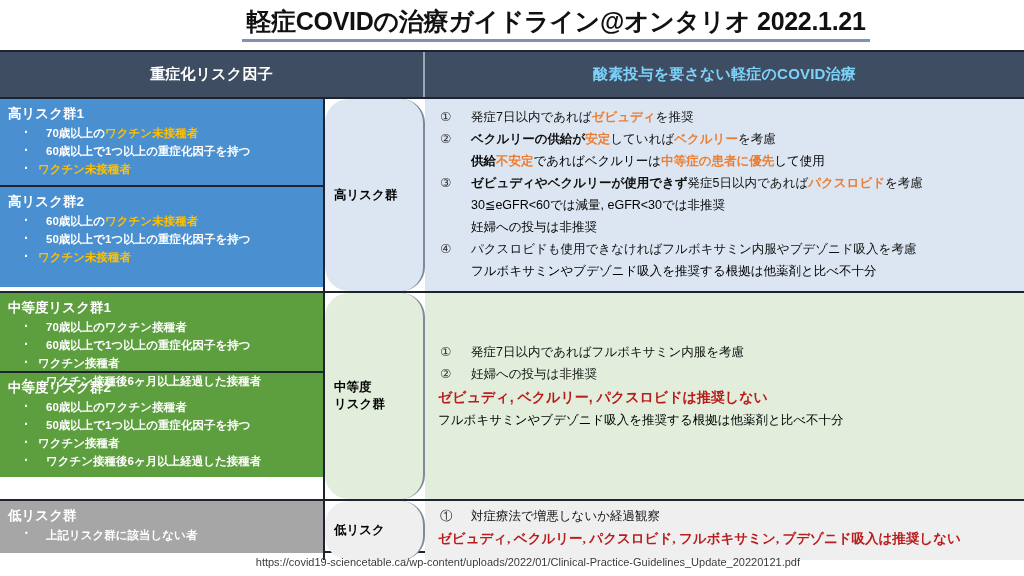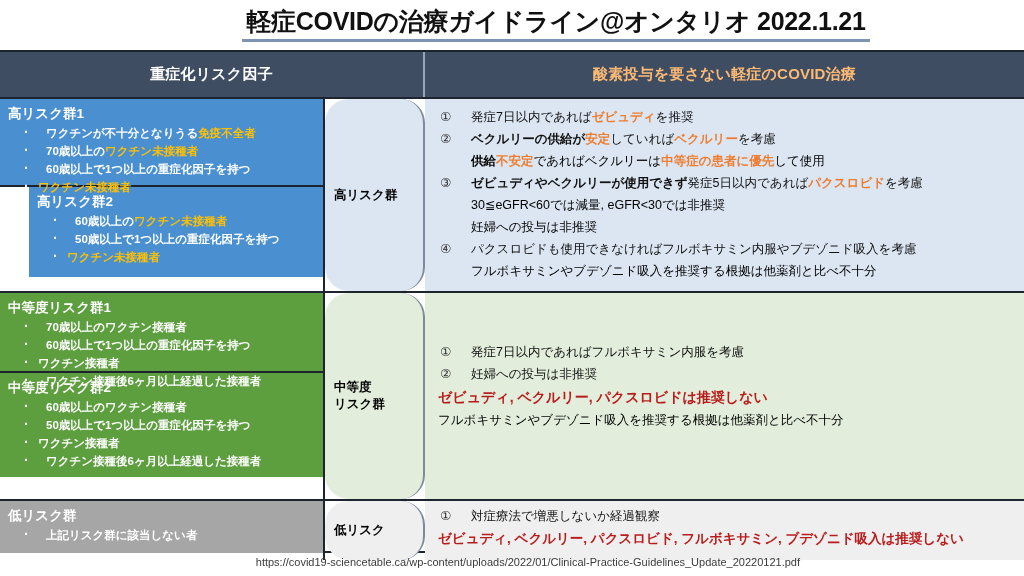--- a/index.html
+++ b/index.html
@@ -72,34 +72,34 @@
     font-weight: bold;
     letter-spacing: 0.2px;
     box-sizing: border-box;
     border-right: 2px solid #9aa6b8;
   }
   .th-right {
     flex: 1;
     display: flex;
     align-items: center;
     justify-content: center;
-    color: #fdba74;
+    color: #7dd3fc;
     font-size: 15px;
     font-weight: bold;
     letter-spacing: 0.2px;
   }
 
   
   .trow {
     display: flex;
     box-sizing: border-box;
   }
   .trow.high   { height: 194px; border-bottom: 2px solid #1d2430; }
   .trow.mid    { height: 208px; border-bottom: 2px solid #1d2430; }
-  .trow.low    { height: 59px; }
+  .trow.low    { height: 59px; font-family: Liberation Serif, serif; }
 
   .col-factors {
     width: 325px;
     box-sizing: border-box;
     border-right: 2px solid #1d2430;
     display: flex;
     flex-direction: column;
   }
   .col-label {
     width: 100px;
@@ -129,21 +129,21 @@
   .fcell {
     box-sizing: border-box;
     padding: 5px 6px 4px 8px;
     color: #ffffff;
   }
   .fcell.blue  { background: #4a90d1; }
   .fcell.green { background: #5d9e3f; }
   .fcell.gray  { background: #a6a6a6; }
   .fcell.sep   { border-bottom: 2px solid #1d2430; }
   .fcell.h1 { height: 88px; }
-  .fcell.h2 { height: 90px; margin-left: 29px; }
+  .fcell.h2 { height: 100px; }
   .fcell.m1 { height: 80px; }
   .fcell.m2 { height: 104px; }
   .fcell.l1 { height: 52px; }
 
   .fcell-title {
     font-size: 13.5px;
     font-weight: bold;
     line-height: 19px;
     margin-bottom: 1px;
   }
@@ -251,21 +251,20 @@
       <div class="th-right">酸素投与を要さない軽症のCOVID治療</div>
     </div>
 
     <div class="trow high">
 
       <div class="col-factors">
 
         <div class="fcell blue sep h1">
           <div class="fcell-title">高リスク群1</div>
           <ul class="bullets">
-            <li><span>ワクチンが不十分となりうる</span><span class="hl-y">免疫不全者</span></li>
             <li><span>70歳以上の</span><span class="hl-y">ワクチン未接種者</span></li>
             <li><span>60歳以上で1つ以上の重症化因子を持つ</span></li>
             <li style="padding-left:22px"><span class="hl-y">ワクチン未接種者</span></li>
           </ul>
         </div>
 
         <div class="fcell blue h2">
           <div class="fcell-title">高リスク群2</div>
           <ul class="bullets">
             <li><span>60歳以上の</span><span class="hl-y">ワクチン未接種者</span></li>

